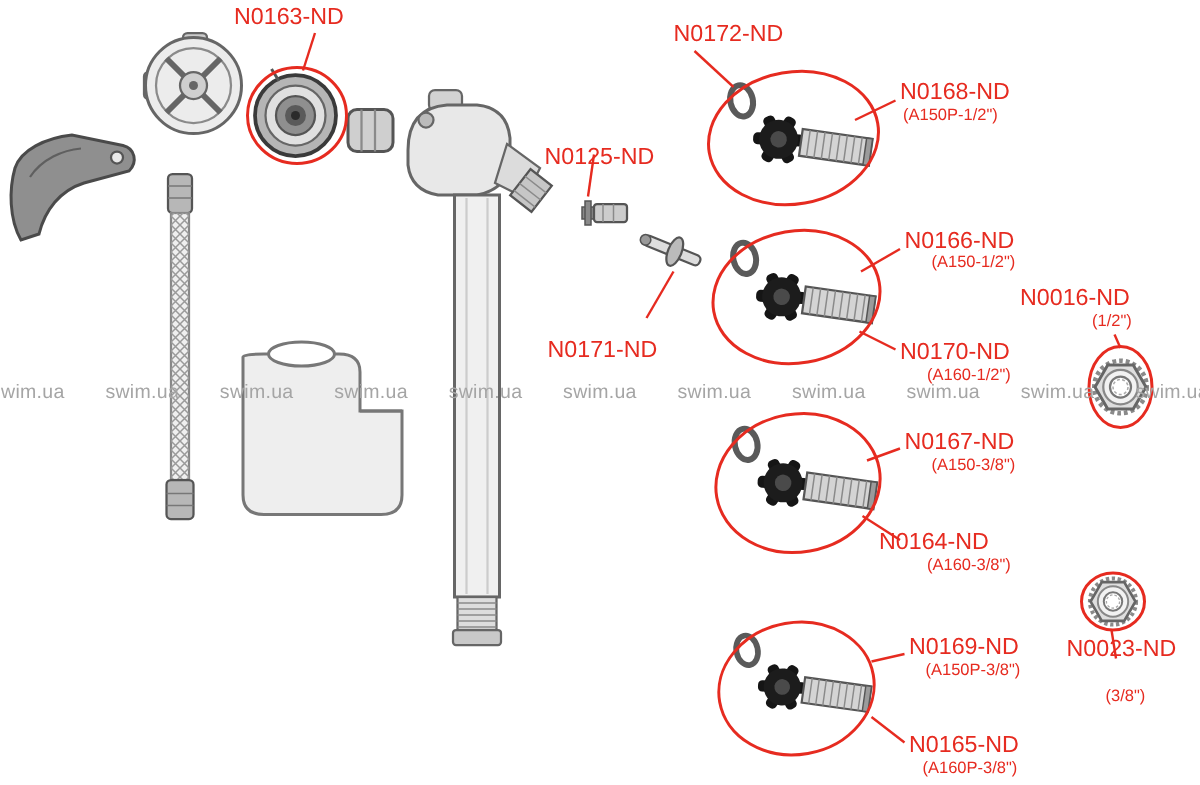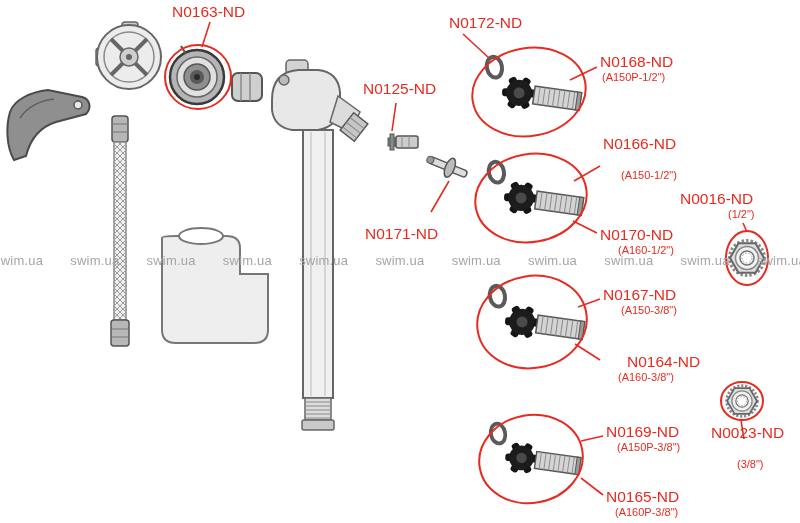--- a/index.html
+++ b/index.html
@@ -179,43 +179,43 @@
     <span class="wm">swim.ua</span>
     <span class="wm">swim.ua</span>
     <span class="wm">swim.ua</span>
     <span class="wm">swim.ua</span>
     <span class="wm">swim.ua</span>
     <span class="wm">swim.ua</span>
     <span class="wm">swim.ua</span>
     <span class="wm">swim.ua</span>
   </div>
 
-  <div class="lbl" style="left:172px;top:3px">N0163-ND</div>
+  <div class="lbl" style="left:156px;top:3px">N0163-ND</div>
   <div class="lbl" style="left:449px;top:14px">N0172-ND</div>
 
   <div class="lbl" style="left:600px;top:53px">N0168-ND</div>
   <div class="sub" style="left:602px;top:71px">(A150P-1/2")</div>
 
-  <div class="lbl" style="left:363px;top:80px">N0125-ND</div>
-
-  <div class="lbl" style="left:603px;top:135px">N0166-ND</div>
+  <div class="lbl" style="left:363px;top:96px">N0125-ND</div>
+
+  <div class="lbl" style="left:603px;top:152px">N0166-ND</div>
   <div class="sub" style="left:621px;top:169px">(A150-1/2")</div>
 
   <div class="lbl" style="left:365px;top:225px">N0171-ND</div>
 
   <div class="lbl" style="left:600px;top:226px">N0170-ND</div>
   <div class="sub" style="left:618px;top:244px">(A160-1/2")</div>
 
   <div class="lbl" style="left:680px;top:190px">N0016-ND</div>
   <div class="sub" style="left:728px;top:208px">(1/2")</div>
 
   <div class="lbl" style="left:603px;top:286px">N0167-ND</div>
   <div class="sub" style="left:621px;top:304px">(A150-3/8")</div>
 
-  <div class="lbl" style="left:627px;top:353px">N0164-ND</div>
+  <div class="lbl" style="left:586px;top:353px">N0164-ND</div>
   <div class="sub" style="left:618px;top:371px">(A160-3/8")</div>
 
   <div class="lbl" style="left:606px;top:423px">N0169-ND</div>
   <div class="sub" style="left:617px;top:441px">(A150P-3/8")</div>
 
   <div class="lbl" style="left:606px;top:488px">N0165-ND</div>
   <div class="sub" style="left:615px;top:506px">(A160P-3/8")</div>
 
   <div class="lbl" style="left:711px;top:424px">N0023-ND</div>
   <div class="sub" style="left:737px;top:458px">(3/8")</div>

